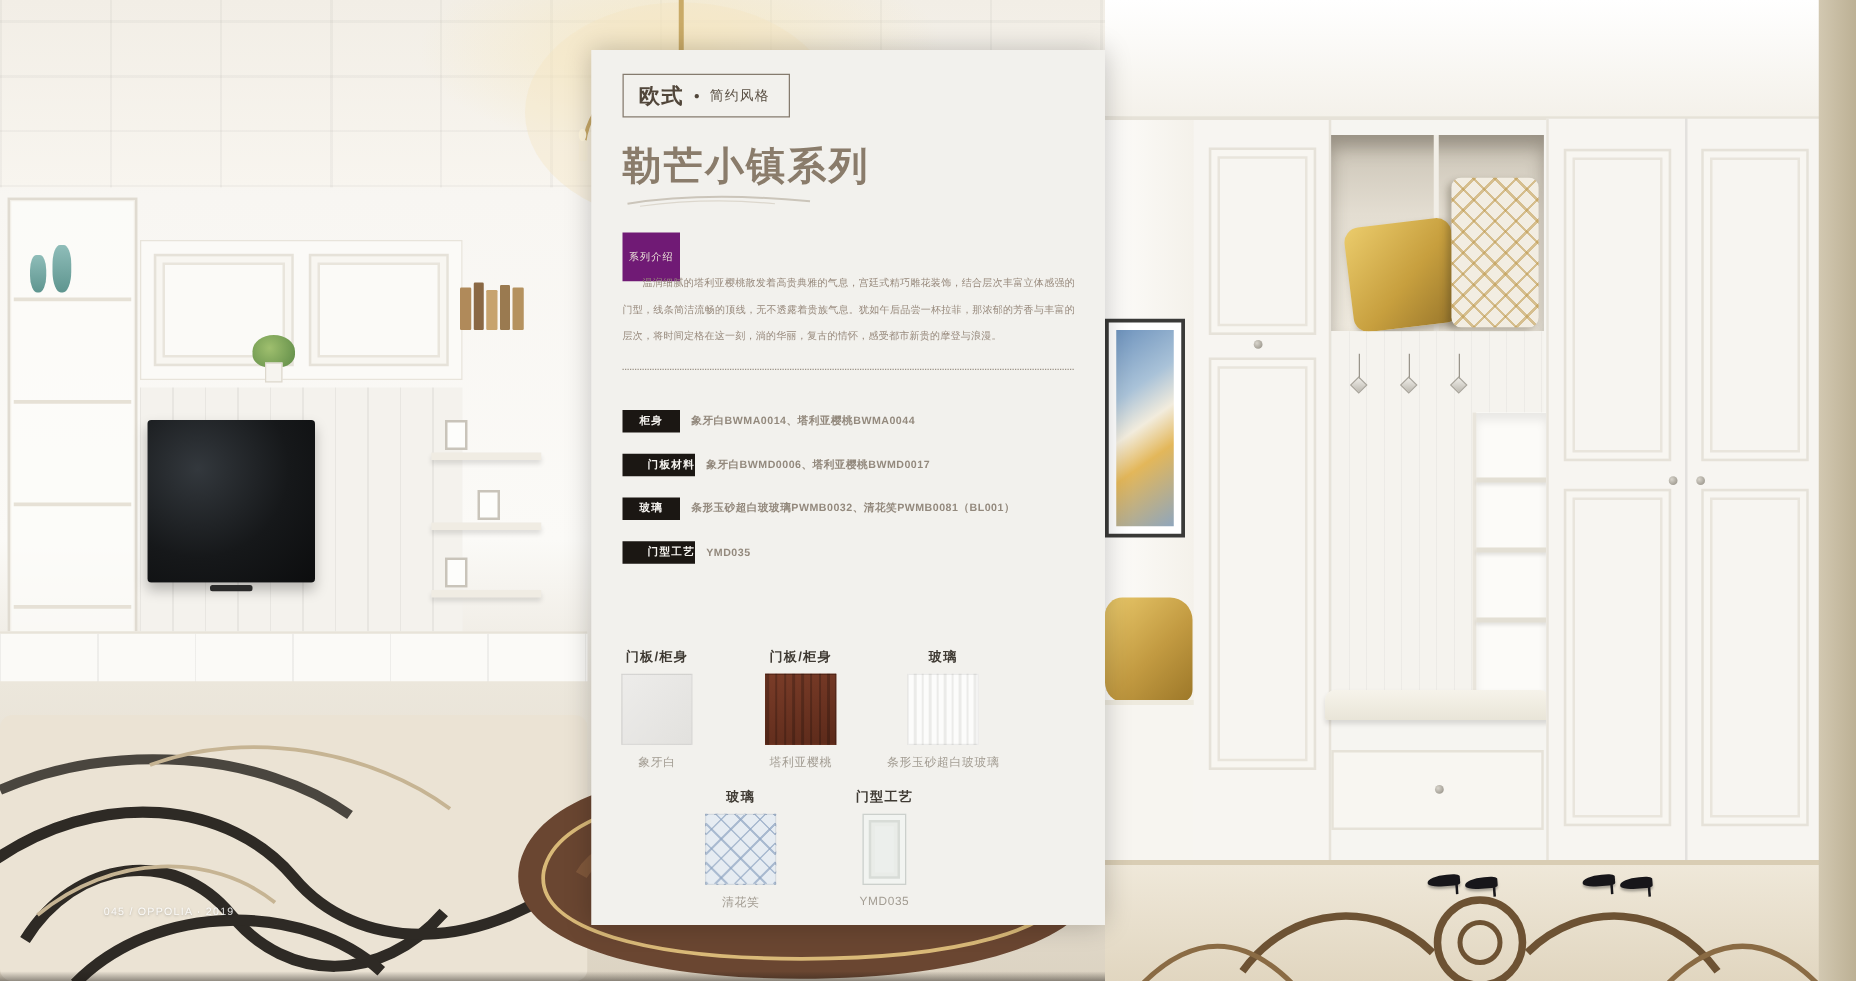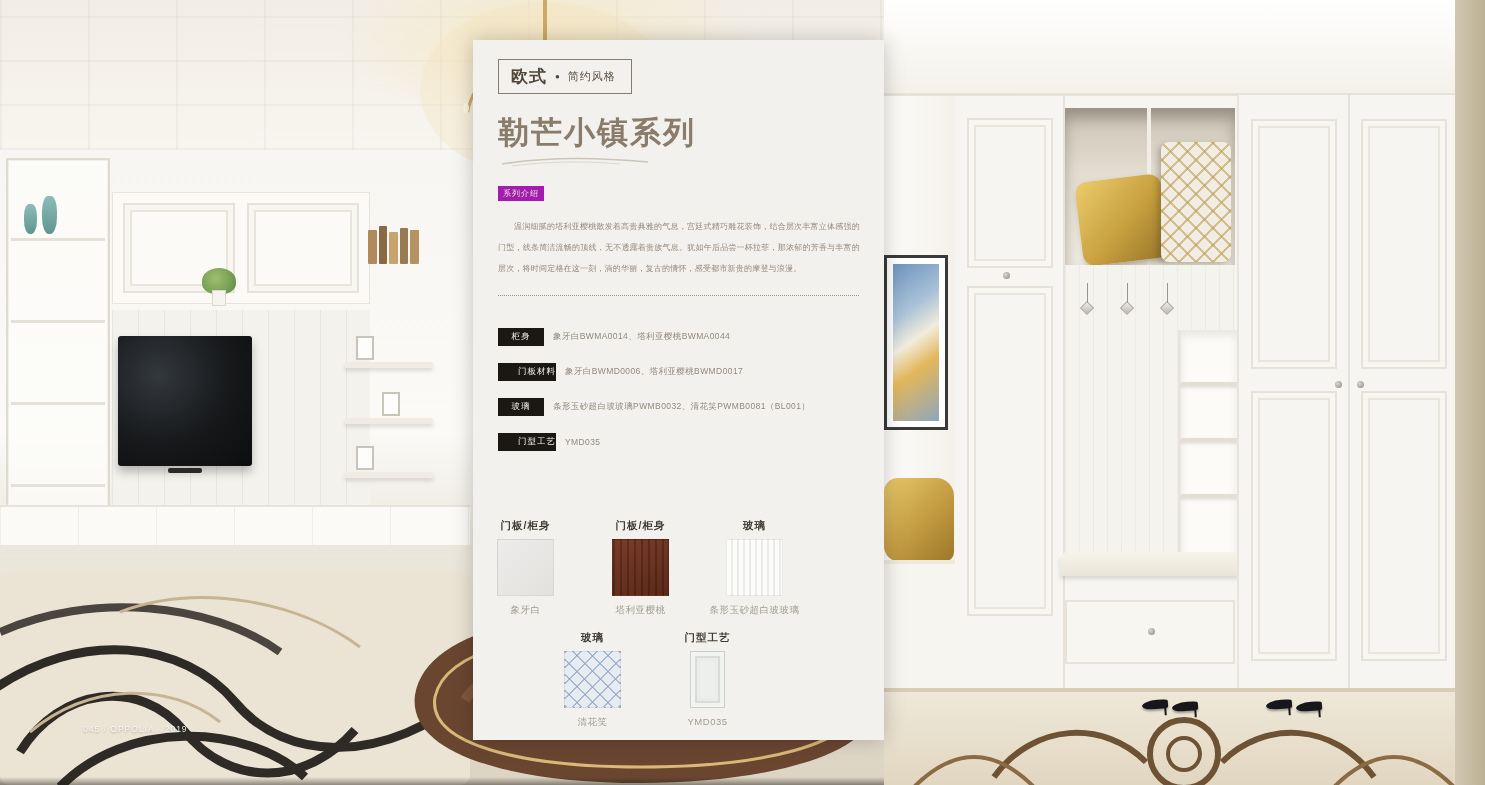--- a/index.html
+++ b/index.html
@@ -107,27 +107,27 @@
   
   #panel { left:473px; top:40px; width:411px; height:700px; background:#f2f1ed; z-index:5;
     box-shadow:0 0 20px rgba(0,0,0,.22); }
   #style-box { left:25px; top:19px; display:inline-flex; align-items:center; gap:8px;
     border:1px solid #857b6e; padding:5px 15px 5px 12px; }
   #style-category { font-size:17px; font-weight:bold; color:#51463a; letter-spacing:1px; }
   #style-dot { font-size:8px; color:#51463a; }
   #style-sub { font-size:11px; color:#5a5044; letter-spacing:1px; }
   #series-title { left:25px; top:72px; font-size:31px; font-weight:bold; color:#8a7c6b; letter-spacing:2px; }
   #title-swoosh { left:27px; top:113px; }
-  #intro-chip { left:25px; top:146px; background:#a21caf; color:#ece5da; font-size:8px;
-    padding:2px 5px; letter-spacing:1px; }
+  #intro-chip { left:25px; top:146px; background:#701a75; color:#ece5da; font-size:8px;
+    padding:14px 5px; letter-spacing:1px; }
   #intro-text { left:25px; top:176px; width:362px; font-size:8px; line-height:21px; letter-spacing:.2px;
     color:#97897c; text-align:justify; text-indent:2em; }
   #divider { left:25px; top:255px; width:361px; border-top:1px dotted #9c9387; }
   #spec-list { left:25px; top:288px; width:366px; }
-  .spec-row { display:flex; align-items:center; gap:9px; margin-bottom:17px; }
+  .spec-row { display:flex; align-items:center; gap:9px; margin-bottom:17px;font-weight:bold; }
   .spec-chip { background:#1b1713; color:#f5f3ef; font-size:8.5px; letter-spacing:1px;
     width:46px; text-align:center; padding:3px 0; }
   .spec-chip.wide { width:58px;text-align:right; }
   .spec-value { font-size:8.5px; color:#93897d; letter-spacing:.4px; white-space:nowrap; }
   .swatch-cell { position:absolute; width:57px; }
   .sw-header { position:relative; left:50%; transform:translateX(-50%); width:max-content;
     font-size:10.5px; font-weight:bold; color:#3f3a33; letter-spacing:1px; margin-bottom:6px;margin-top:15px; }
   .sw-box { width:57px; height:57px; border:1px solid rgba(0,0,0,.07); }
   .sw-caption { position:relative; left:50%; transform:translateX(-50%); width:max-content;
     font-size:9.5px; color:#a39d93; letter-spacing:.5px; margin-top:8px;text-align:right; }

